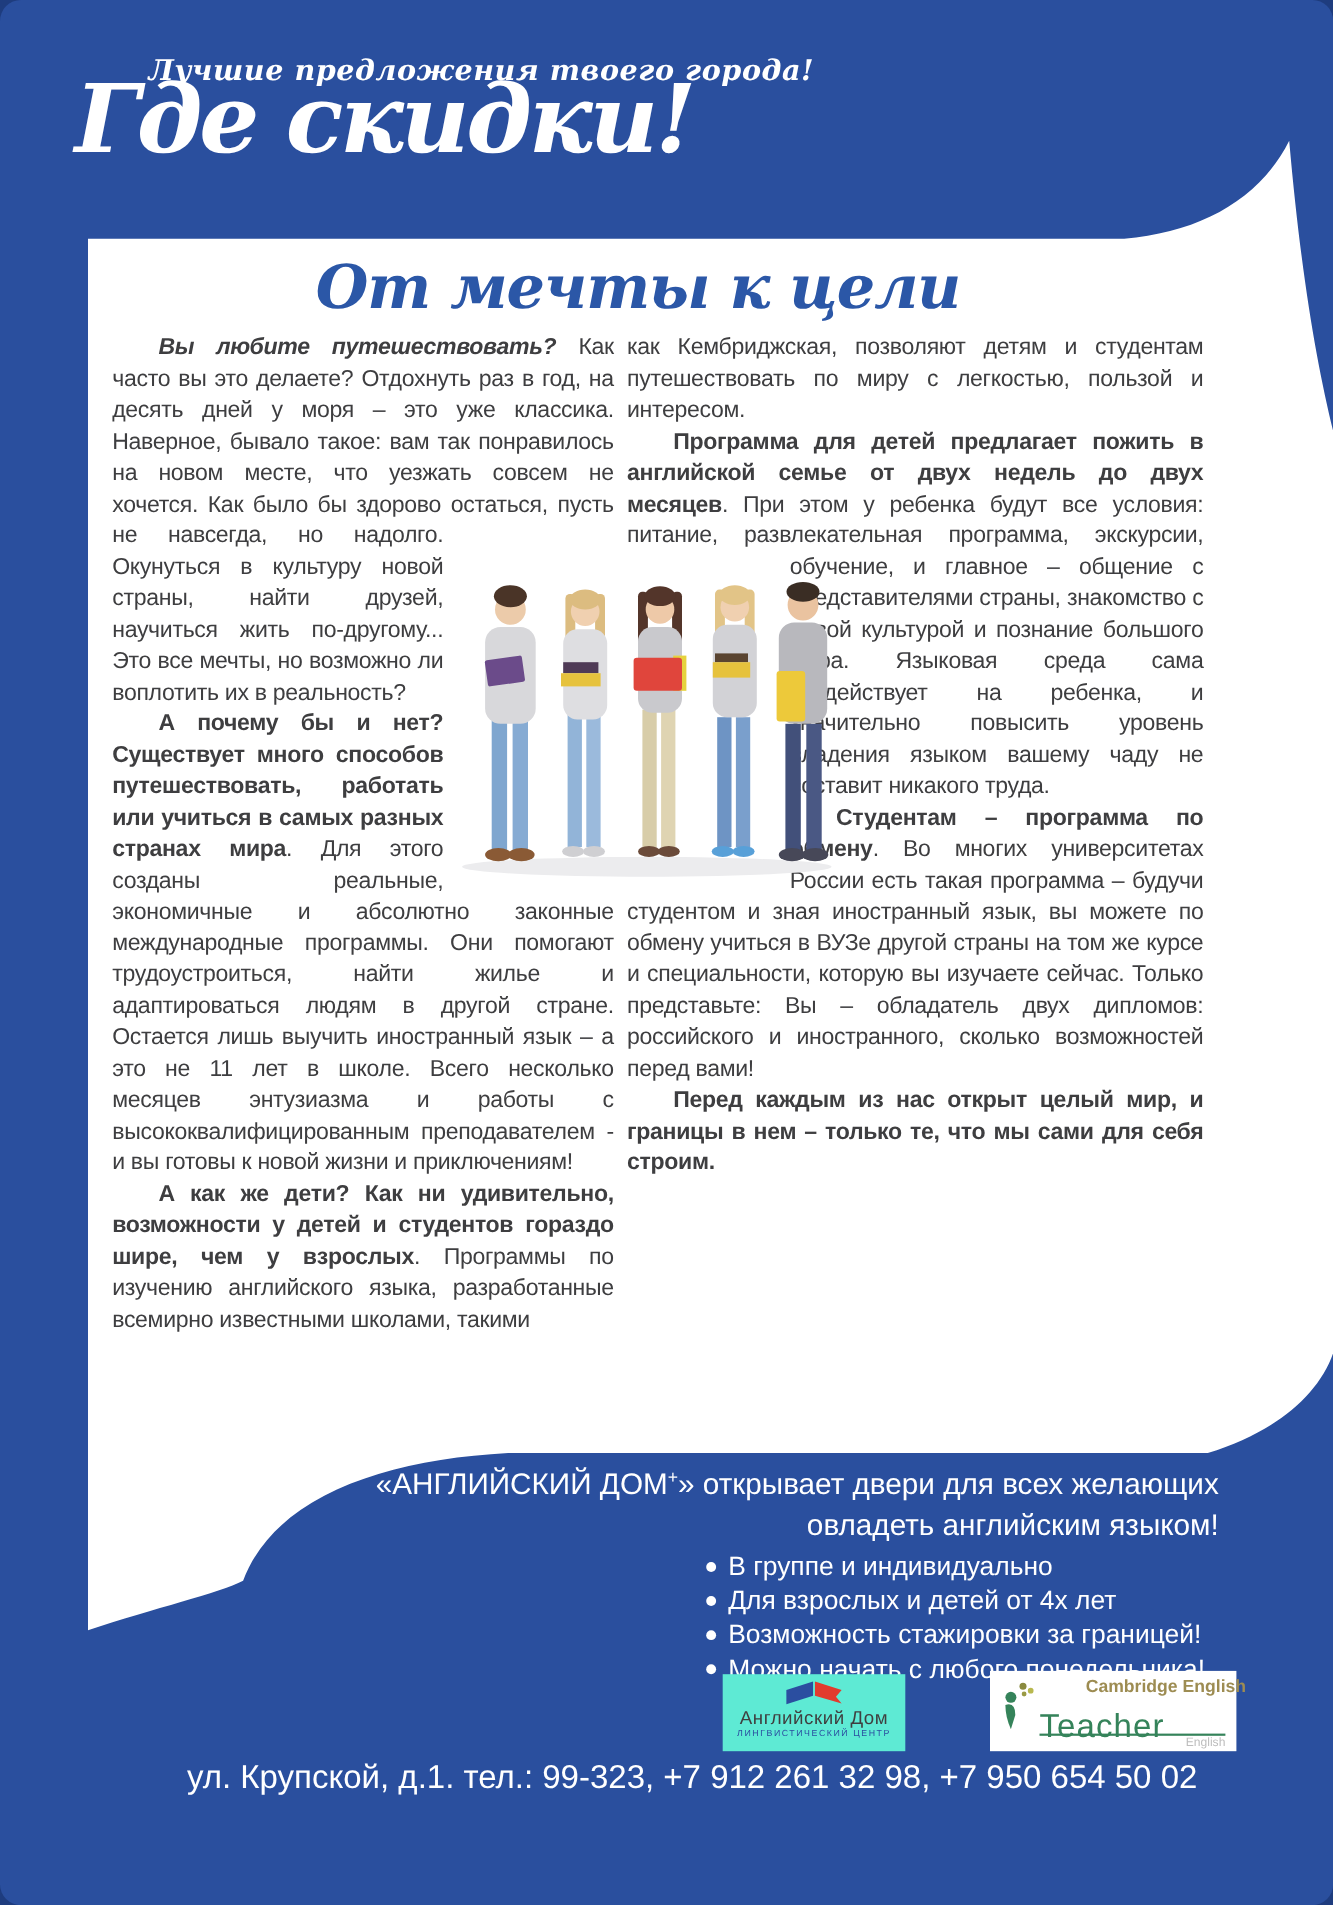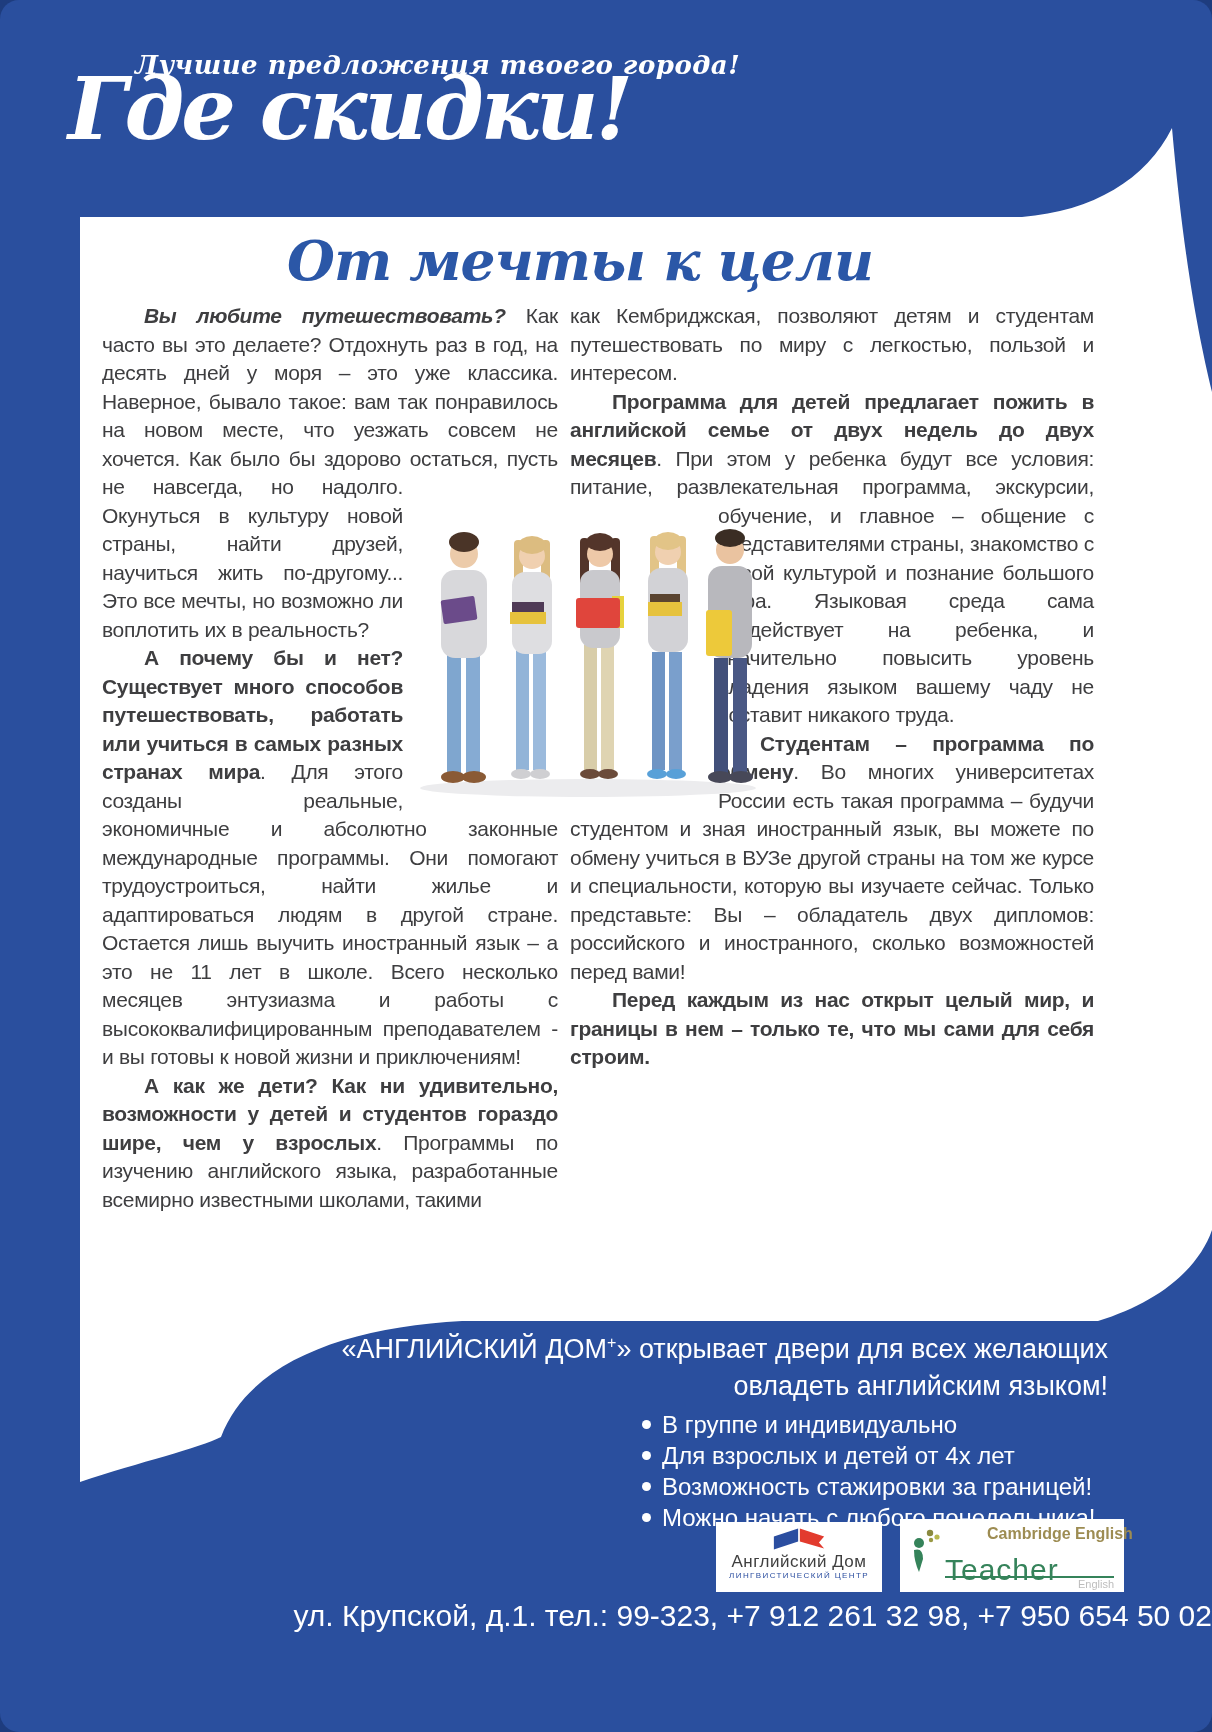--- a/index.html
+++ b/index.html
@@ -51,33 +51,33 @@
 
   
   .ad-line1{position:absolute;right:104px;top:1334px;font-size:27px;color:#fff;white-space:nowrap;}
   .ad-line2{position:absolute;right:104px;top:1371px;font-size:27px;color:#fff;white-space:nowrap;}
   .plus{font-size:16px;vertical-align:super;}
   .bullets{position:absolute;left:642px;top:1409px;margin:0;padding:0;list-style:none;
     color:#fff;font-size:24px;}
   .bullets li{display:flex;align-items:center;height:31px;white-space:nowrap;}
   .dot{width:9px;height:9px;border-radius:50%;background:#fff;margin-right:11px;flex:0 0 auto;}
 
-  .logo1{position:absolute;left:716px;top:1522px;width:166px;height:70px;background:#ffffff;text-align:center;}
+  .logo1{position:absolute;left:657px;top:1522px;width:166px;height:70px;background:#5eead4;text-align:center;}
   .logo1 svg{display:block;margin:4px auto 0;}
   .logo1 .name{font-size:17px;color:#3f3f3f;letter-spacing:.5px;line-height:19px;}
   .logo1 .sub{font-size:8px;color:#2b4ea0;letter-spacing:1.4px;line-height:10px;}
 
   .logo2{position:absolute;left:900px;top:1519px;width:224px;height:73px;background:#fff;}
   .logo2 .brand{position:absolute;left:47px;top:6px;font-size:16px;font-weight:bold;color:#9d8c52;white-space:nowrap;margin-left:40px;}
   .logo2 .product{position:absolute;left:45px;top:14px;font-size:30px;color:#35835a;letter-spacing:1px;margin-top:20px;}
   .logo2 .rule{position:absolute;left:45px;right:10px;top:57px;height:2px;background:#35835a;}
   .logo2 .member{position:absolute;right:10px;top:59px;font-size:11px;color:#bdbdbd;}
   .cam-icon{position:absolute;left:8px;top:8px;}
 
-  .contacts{position:absolute;left:170px;top:1596px;width:1042px;text-align:right;
+  .contacts{position:absolute;left:170px;top:1596px;width:1042px;text-align:left;
     color:#fff;font-size:30px;line-height:39px;white-space:nowrap;}
 </style>
 </head>
 <body>
 
 <div class="page">
 
   <svg class="bg-shape" viewBox="0 0 1212 1732" aria-hidden="true">
     <path fill="#ffffff" d="M80 217 L1022 217 C1093 211 1146 180 1172 128
       C1183 252 1197 330 1212 392 L1212 1230 C1198 1270 1157 1303 1098 1321

